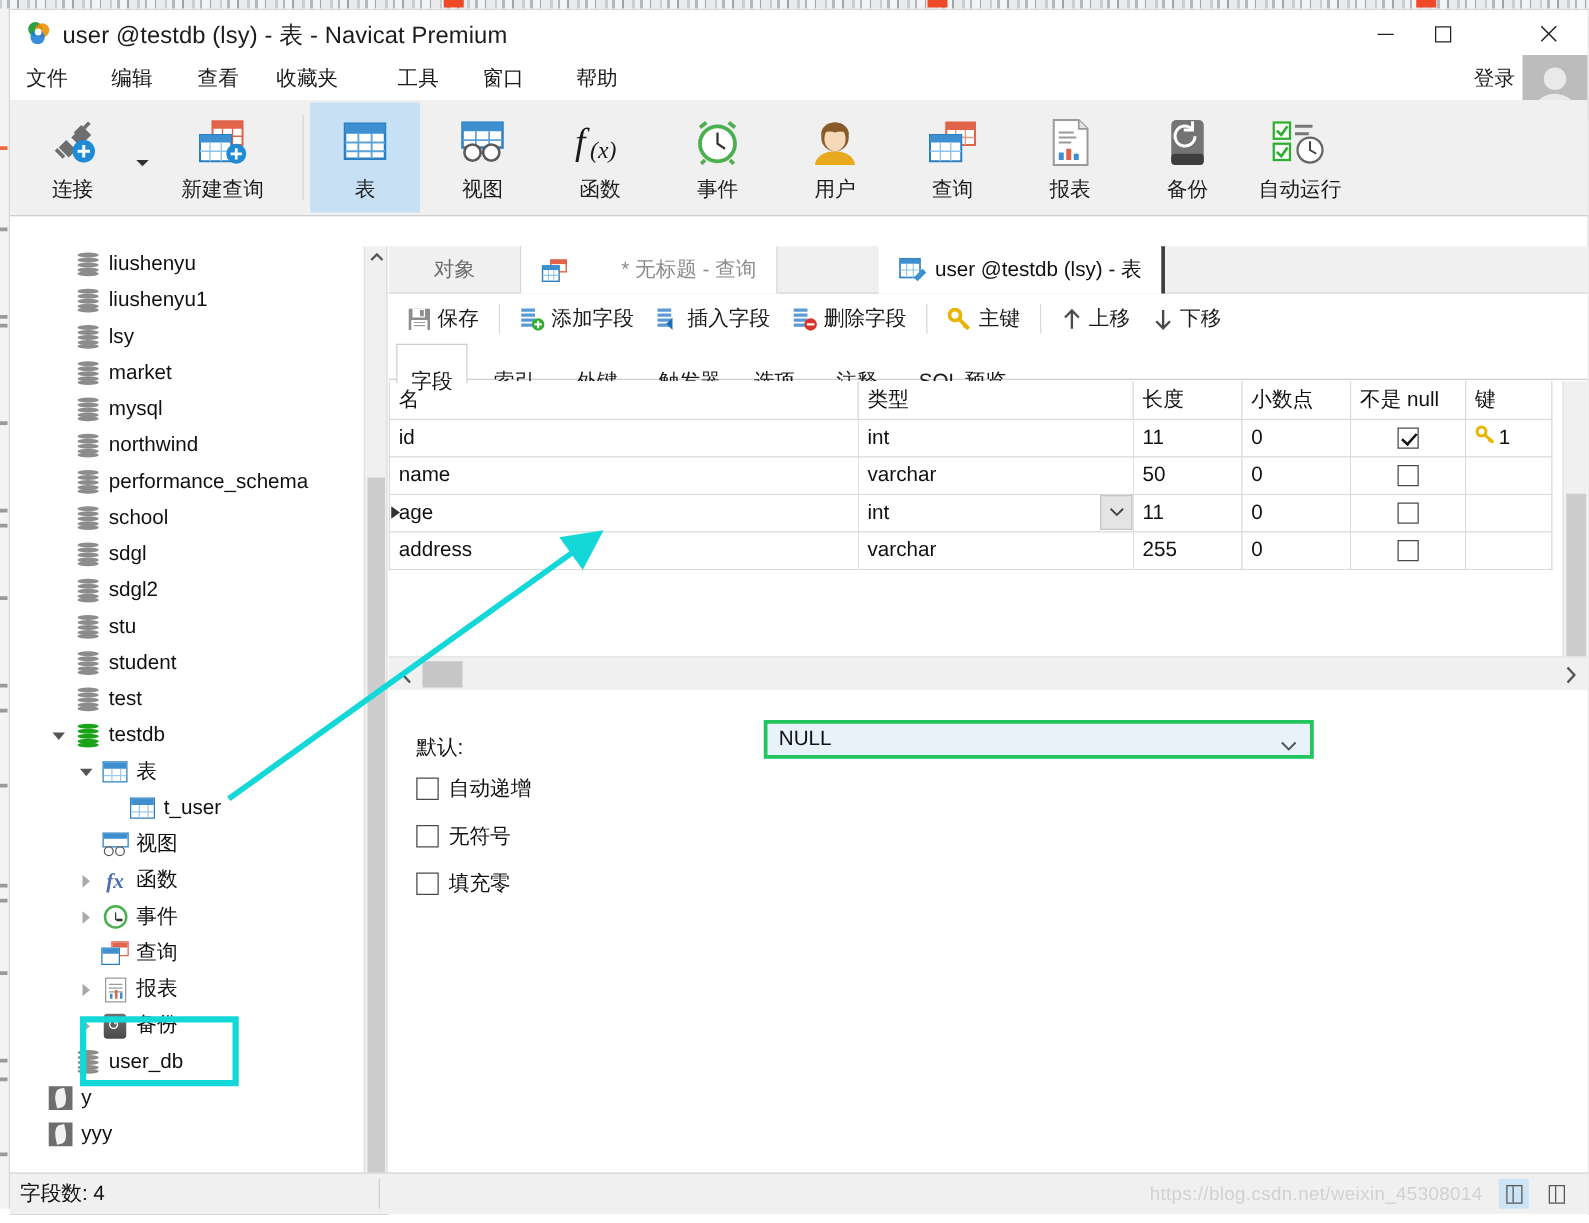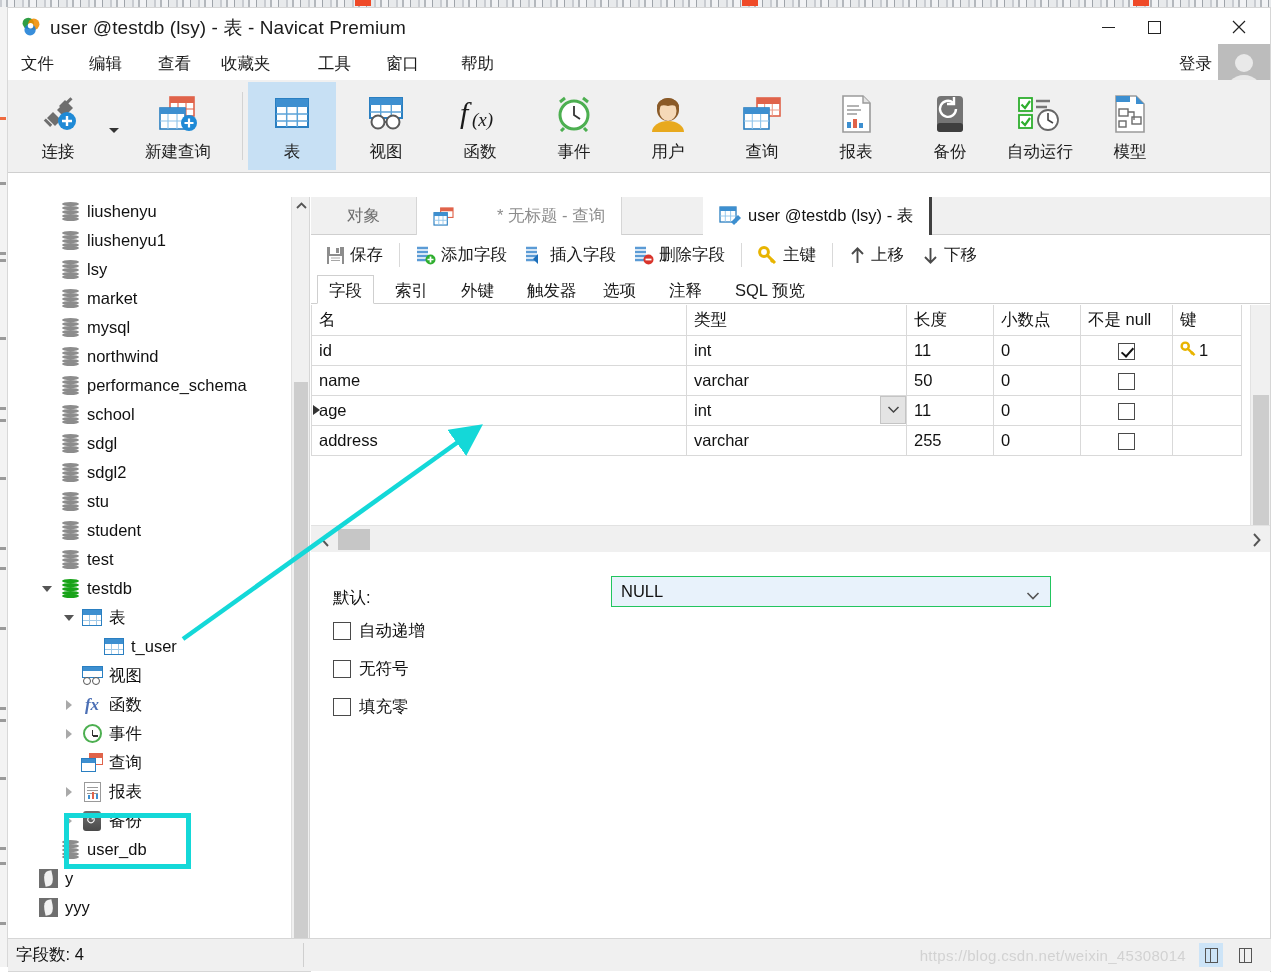--- a/index.html
+++ b/index.html
@@ -196,21 +196,21 @@
 
   
   .tbar { position:relative; height:40px; background:#fff; display:flex; align-items:center; padding-left:6px; }
   .tbtn { display:flex; align-items:center; padding:3px 9px; font-size:16.5px; color:#1a1a1a; cursor:default; white-space:nowrap; height:32px; }
   .tbtn .bic { margin-right:5px; display:flex; align-items:center; }
   .tsep { width:1px; height:24px; background:#d9d9d9; margin:0 7px; }
 
   
   .subtabs { position:relative; height:29px; background:#fff; border-bottom:1px solid #cfcfcf; }
   .stab {
-    position:absolute; top:0; height:29px; line-height:28px; padding:0 11px;
+    position:absolute; top:0; height:29px; line-height:28px; padding:15px 11px;
     font-size:16.5px; color:#1a1a1a; cursor:default; white-space:nowrap;
     border:1px solid transparent; border-bottom:none;
   }
   .stab.on { background:#fff; border-color:#cfcfcf; border-bottom:1px solid #fff; z-index:2; }
 
   
   .gridwrap { position:absolute; left:0; top:108px; right:0; height:220px; background:#fff; }
   table.grid { border-collapse:collapse; table-layout:fixed; width:930px; }
   table.grid th, table.grid td {
     border:1px solid #d9d9d9; font-size:16.5px; font-weight:400; color:#111;
@@ -242,21 +242,21 @@
   .gh { position:absolute; left:0; right:0; top:328px; height:27px; background:#f0f0f0; border-top:1px solid #e2e2e2; }
   .gh .thumb { position:absolute; left:27px; top:3px; width:32px; height:21px; background:#c6c6c6; }
   .gh .ar { position:absolute; top:3px; width:22px; height:21px; display:flex; align-items:center; justify-content:center; cursor:default; }
   .gh .ar.l { left:3px } .gh .ar.r { right:3px }
 
   
   .props { position:absolute; left:0; top:356px; right:0; bottom:0; background:#fff; }
   .prop-label { position:absolute; left:22px; top:34px; font-size:16.5px; color:#111;text-align:right; }
   .prop-select {
     position:absolute; left:300px; top:23px; width:440px; height:31px;
-    background:#e8f2fb; border:1px solid #22c55e; display:flex; align-items:center;
+    background:#e8f2fb; border:3px solid #22c55e; display:flex; align-items:center;
     padding:0 9px; font-size:16.5px; color:#111; cursor:default;
   }
   .prop-select .caret { position:absolute; right:10px; top:9px; }
   .chkrow { position:absolute; left:22px; display:flex; align-items:center; cursor:default; font-size:16.5px; color:#111; }
   .chkrow .cbx { margin-right:8px; width:18px; height:18px; }
   .chkrow.r1 { top:67px } .chkrow.r2 { top:105px } .chkrow.r3 { top:143px }
 
   
   .statusbar {
     position:absolute; left:0; bottom:0; width:1263px; height:33px;
@@ -492,34 +492,20 @@
             <path d="M19 6 h14 M19 12 h11" stroke="#777" stroke-width="2.4"></path>
             <rect x="2" y="20" width="13" height="13" fill="#fff" stroke="#2eae2e" stroke-width="1.8"></rect>
             <path d="M4.5 26.5 l3.5 3.5 l5 -7" stroke="#2eae2e" stroke-width="2.2" fill="none"></path>
             <circle cx="31" cy="25" r="10" fill="#fff" stroke="#666" stroke-width="1.8"></circle>
             <path d="M31 18 v7 l5 3" stroke="#444" stroke-width="1.6" fill="none"></path>
           </svg>
         </div>
         <div class="lbl">自动运行</div>
       </div>
 
-      <div class="rb" style="left:1078px">
-        <div class="ic">
-          <svg width="34" height="38" viewBox="0 0 34 38">
-            <path d="M3 1 h20 l8 8 v28 h-28 z" fill="#fff" stroke="#9a9a9a" stroke-width="1.6"></path>
-            <path d="M23 1 v8 h8" fill="#3d8fd0"></path>
-            <rect x="3" y="1" width="14" height="6" fill="#3d8fd0"></rect>
-            <rect x="6" y="14" width="9" height="7" fill="#fff" stroke="#6a6a6a" stroke-width="1.4"></rect>
-            <rect x="19" y="22" width="9" height="7" fill="#fff" stroke="#6a6a6a" stroke-width="1.4"></rect>
-            <rect x="6" y="26" width="7" height="6" fill="#fff" stroke="#6a6a6a" stroke-width="1.4"></rect>
-            <path d="M15 17 h6 v8" stroke="#6a6a6a" stroke-width="1.3" fill="none"></path>
-          </svg>
-        </div>
-        <div class="lbl">模型</div>
-      </div>
     </div>
 
     <div class="workarea">
 
       <div class="sidebar">
         <div class="tree" id="tree-root">
             <div class="tnode" style="padding-left: 28px;">
               <span class="tw"></span>
               <span class="ticon">
                 <span class="cyl">

